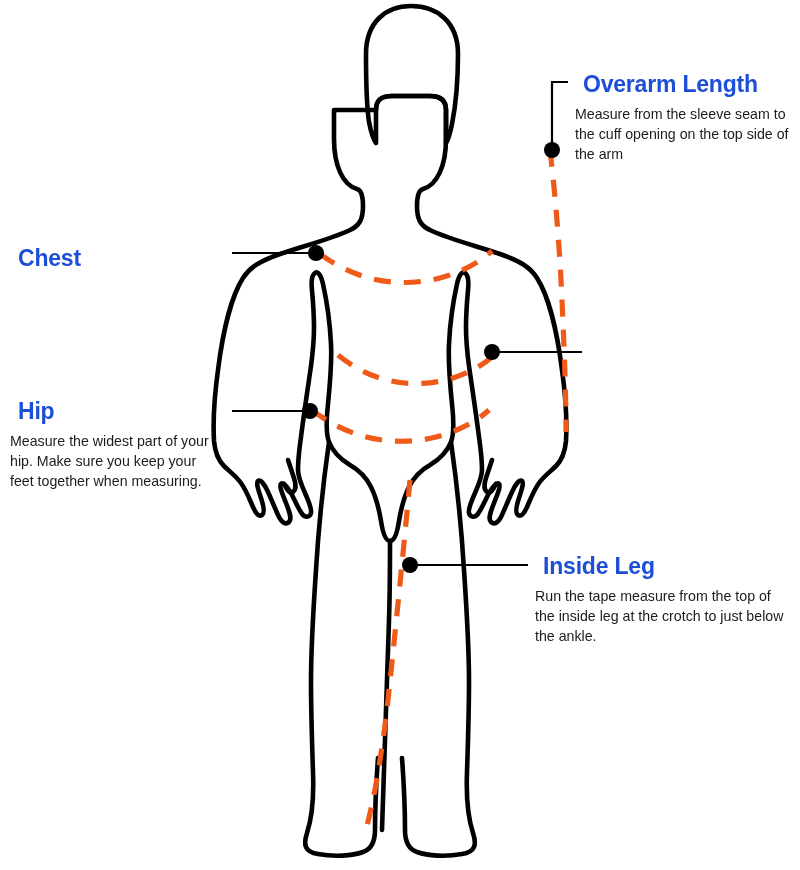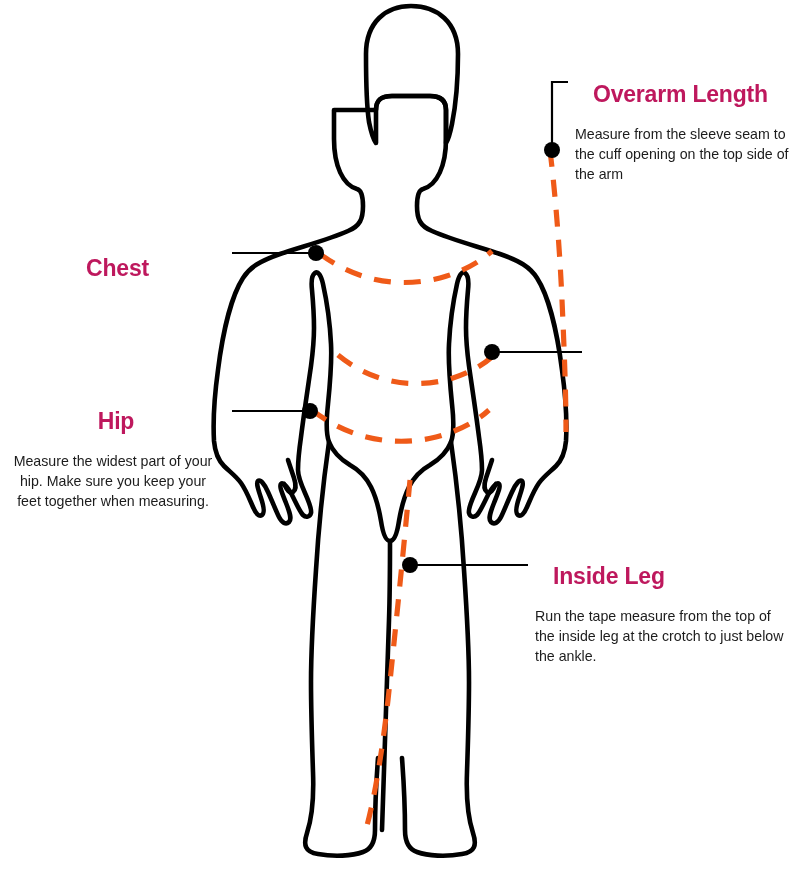--- a/index.html
+++ b/index.html
@@ -30,31 +30,31 @@
     display: block;
   }
   .callout {
     position: absolute;
   }
   .callout-title {
     font-size: 23px;
     font-weight: bold;
     letter-spacing: -0.2px;
     line-height: 1.05;
-    color: #be185d;
-    margin: 18px;
+    color: #1d4ed8;
+    margin: 8px;
     white-space: nowrap;
   }
   .callout-desc {
     font-size: 14.2px;
     line-height: 1.42;
     color: #1c1c1c;
     margin: 6px 6px 0 0;
   }
-  .align-right { text-align: center; }
+  .align-right { text-align: left; }
   .align-left  { text-align: left; }
 
   
   #callout-overarm    { left: 575px; top: 64px;  width: 225px; }
   #callout-chest      { left: 10px;  top: 238px; width: 215px; }
   #callout-waist      { left: 590px; top: 336px; width: 210px; }
   #callout-hip        { left: 10px;  top: 391px; width: 212px; }
   #callout-insideleg  { left: 535px; top: 546px; width: 265px; }
 </style>
 </head>

